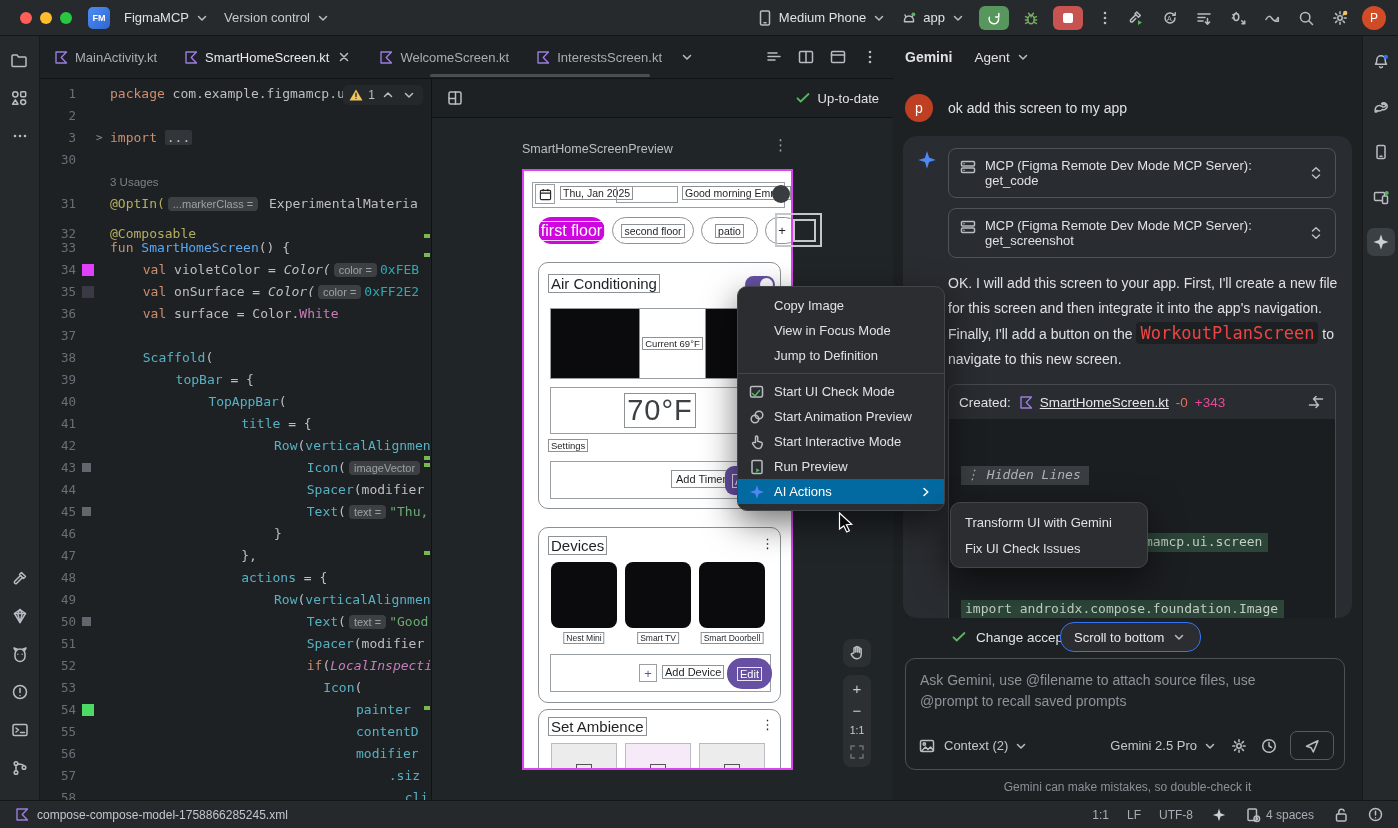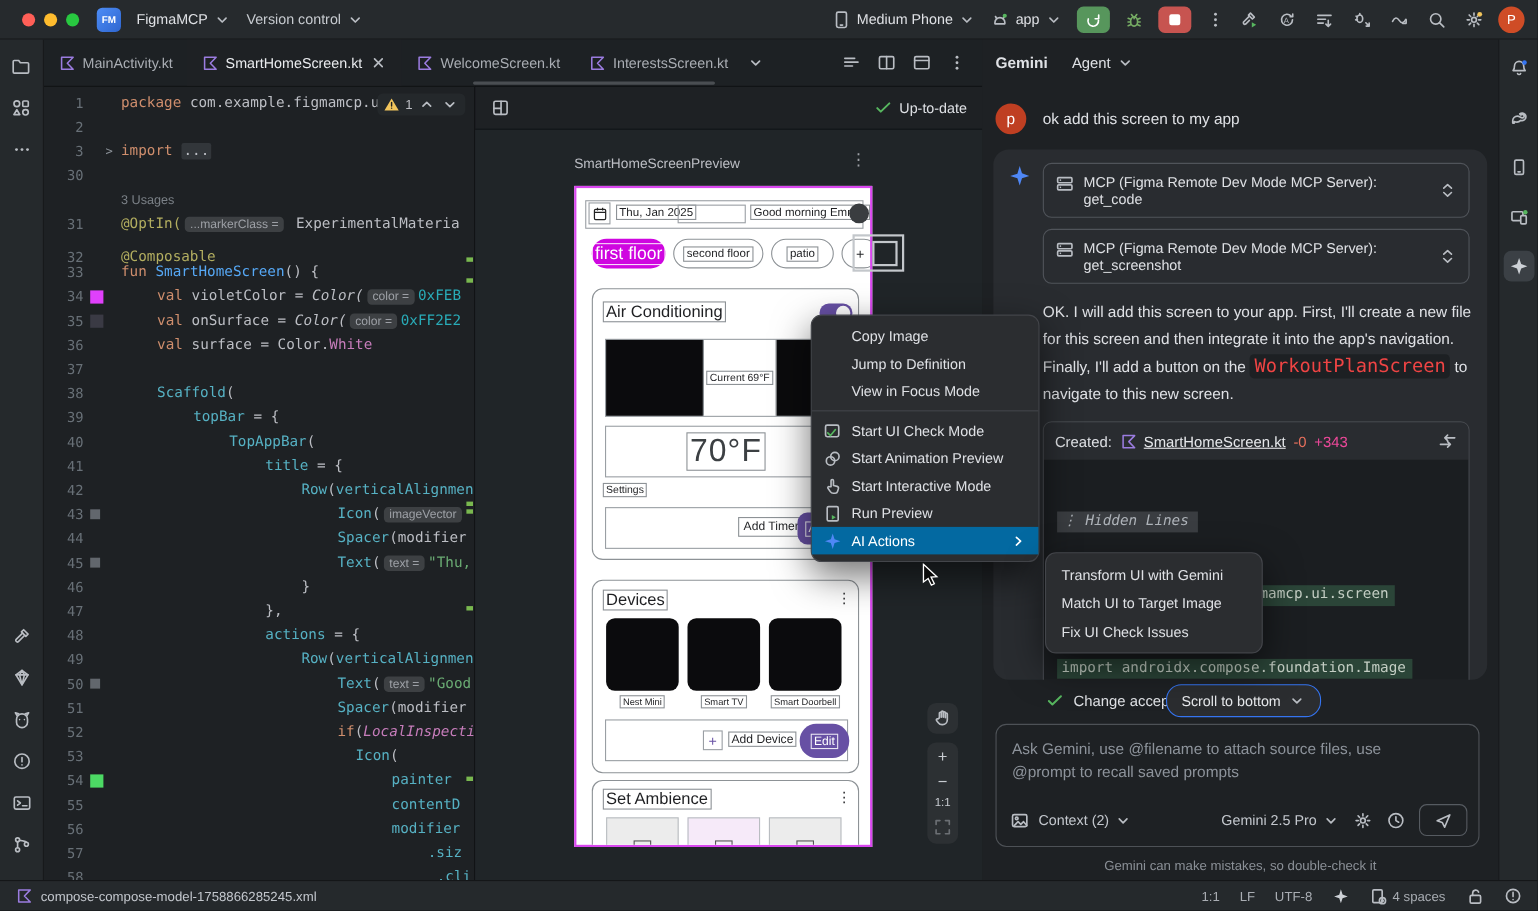--- a/index.html
+++ b/index.html
@@ -858,25 +858,25 @@
     </span>
   </div>
 
   <div class="cmenu" id="cmenu">
       <div class="citem">
         <span class="cic"></span>
         <span>Copy Image</span>
       </div>
       <div class="citem">
         <span class="cic"></span>
-        <span>Jump to Definition</span>
+        <span>View in Focus Mode</span>
       </div>
       <div class="citem">
         <span class="cic"></span>
-        <span>View in Focus Mode</span>
+        <span>Jump to Definition</span>
       </div>
       <div class="cdivider"></div>
       <div class="citem">
         <span class="cic">
           <span class="icn ">
             <svg width="18" height="18" viewBox="0 0 18 18">
               <rect x="2.5" y="3.5" width="12" height="10.5" rx="1.5"></rect>
               <path d="M4.5 10.5l2.5 2.5 4.5-5.5" stroke="#57b65f"></path>
             </svg>
           </span>
@@ -926,20 +926,19 @@
         <span>AI Actions</span>
         <span class="icn subarr">
           <svg width="16" height="16" viewBox="0 0 16 16">
             <path d="M6 4.5l3.8 3.5L6 11.5"></path>
           </svg>
         </span>
       </div>
     </div>
   <div class="smenu" id="smenu">
       <div class="sitem">Transform UI with Gemini</div>
-      <div class="sitem">Match UI to Target Image</div>
       <div class="sitem">Fix UI Check Issues</div>
     </div>
 
   <span class="cursor"><svg width="17" height="22" viewBox="0 0 17 22">
         <path d="M1.5 1l12.2 11.3-5.3.4 3 6-2.7 1.3-2.9-6.1-4.3 3.2z" fill="#0a0a0a" stroke="#fff" stroke-width="1.2"></path>
       </svg></span>
 </div>
 
 </body></html>

